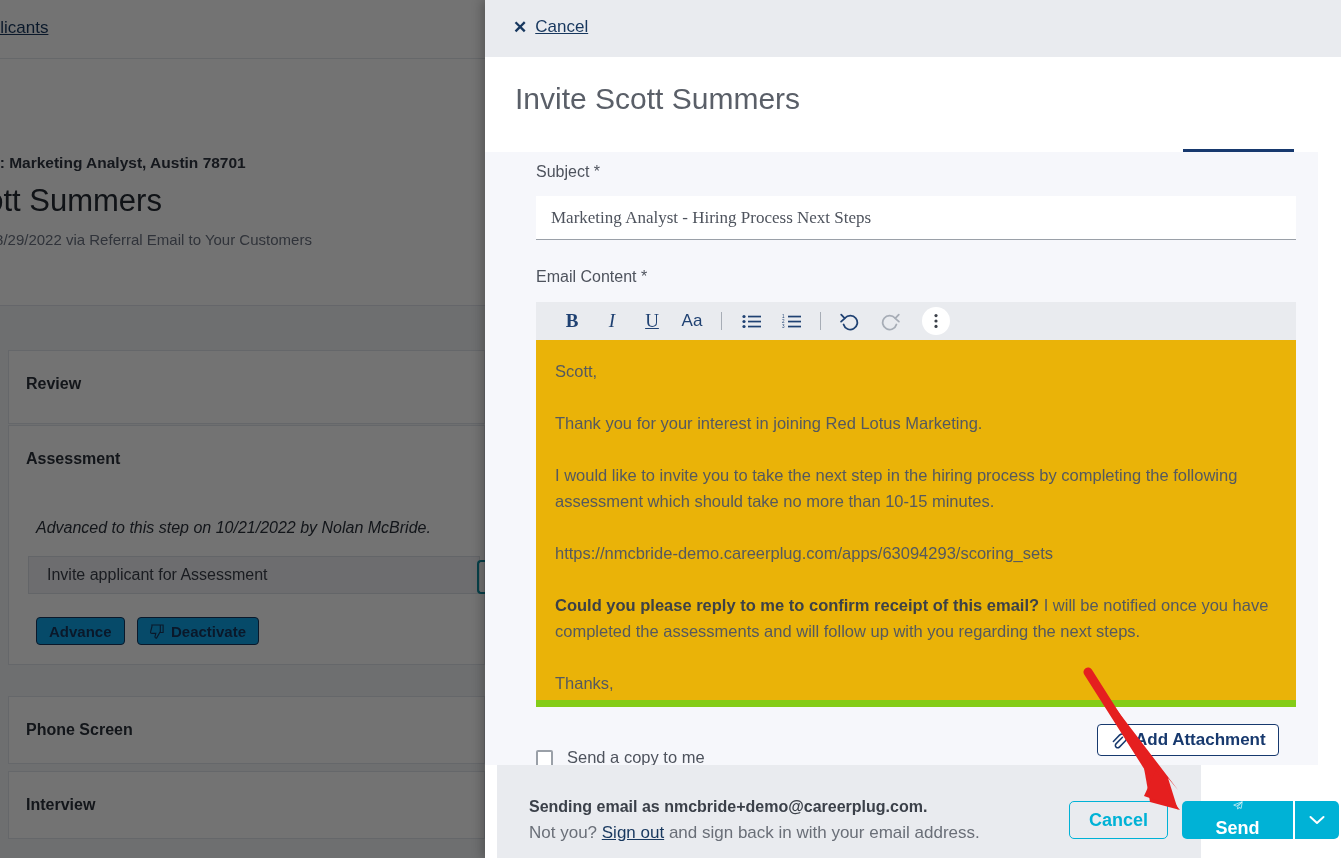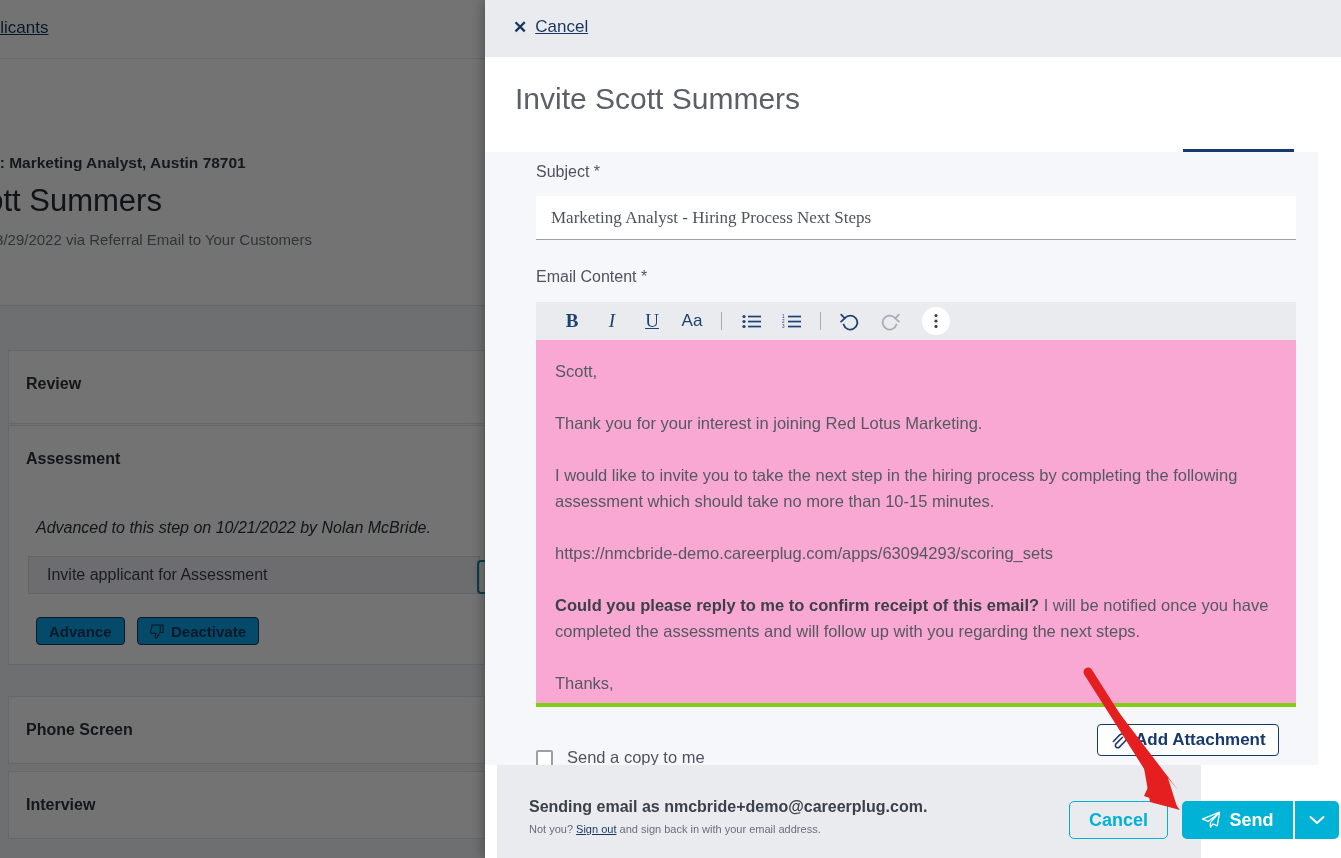--- a/index.html
+++ b/index.html
@@ -160,21 +160,21 @@
   }
   .tb-sep{
     width:1px;height:18px;background:#a7adb6;margin:0 9px;
   }
   .tb-more{
     width:28px;height:28px;border-radius:50%;background:#ffffff;
     display:flex;align-items:center;justify-content:center;margin-left:12px;
   }
   .editor-body{
     position:absolute;left:51px;top:188px;width:760px;height:367px;
-    background:#f9a8d4;border-bottom:4px solid #84cc16;
+    background:#eab308;border-bottom:7px solid #84cc16;
     box-sizing:border-box;padding:18px 19px 0 19px;overflow:hidden;
   }
   .eb-p{
     font-family:"Liberation Sans", sans-serif;
     font-size:16.5px;line-height:26px;color:#55595f;
     margin:0 0 26px 0;
   }
   .eb-p b{color:#3d4147;}
   .copy-row{
     position:absolute;left:51px;top:575px;width:760px;height:40px;
@@ -196,36 +196,36 @@
   }
   .modal-footer{
     position:absolute;left:12px;top:765px;width:704px;height:93px;
     background:#e9ebef;
   }
   .sending-line{
     position:absolute;left:32px;top:33px;font-size:16px;font-weight:bold;
     color:#3b4049;white-space:nowrap;
   }
   .notyou-line{
-    position:absolute;left:32px;top:58px;font-size:11px;color:#6a6f78;
+    position:absolute;left:32px;top:58px;font-size:17px;color:#6a6f78;
     white-space:nowrap;
     text-align:right;
   }
   .signout-link{color:#17375e;text-decoration:underline;}
   .btn-cancel-footer{
     position:absolute;left:572px;top:36px;width:99px;height:38px;
     border:1px solid #00b2d6;border-radius:5px;background:#e9ebef;
     color:#00b2d6;font-size:18px;font-weight:bold;
     display:flex;align-items:center;justify-content:center;box-sizing:border-box;
   }
   .btn-send{
     position:absolute;left:685px;top:36px;width:111px;height:38px;
     background:#00b2d6;border-radius:5px 0 0 5px;
     color:#ffffff;font-size:18px;font-weight:bold;
-    display:flex;align-items:center;justify-content:center;gap:8px;
+    display:flex;align-items:center;justify-content:center;gap:8px;flex-direction:column;
   }
   .btn-send-caret{
     position:absolute;left:798px;top:36px;width:44px;height:38px;
     background:#00b2d6;border-radius:0 5px 5px 0;
     display:flex;align-items:center;justify-content:center;
   }
   #arrow-annotation{
     position:absolute;left:1060px;top:650px;width:160px;height:190px;
     pointer-events:none;
   }

